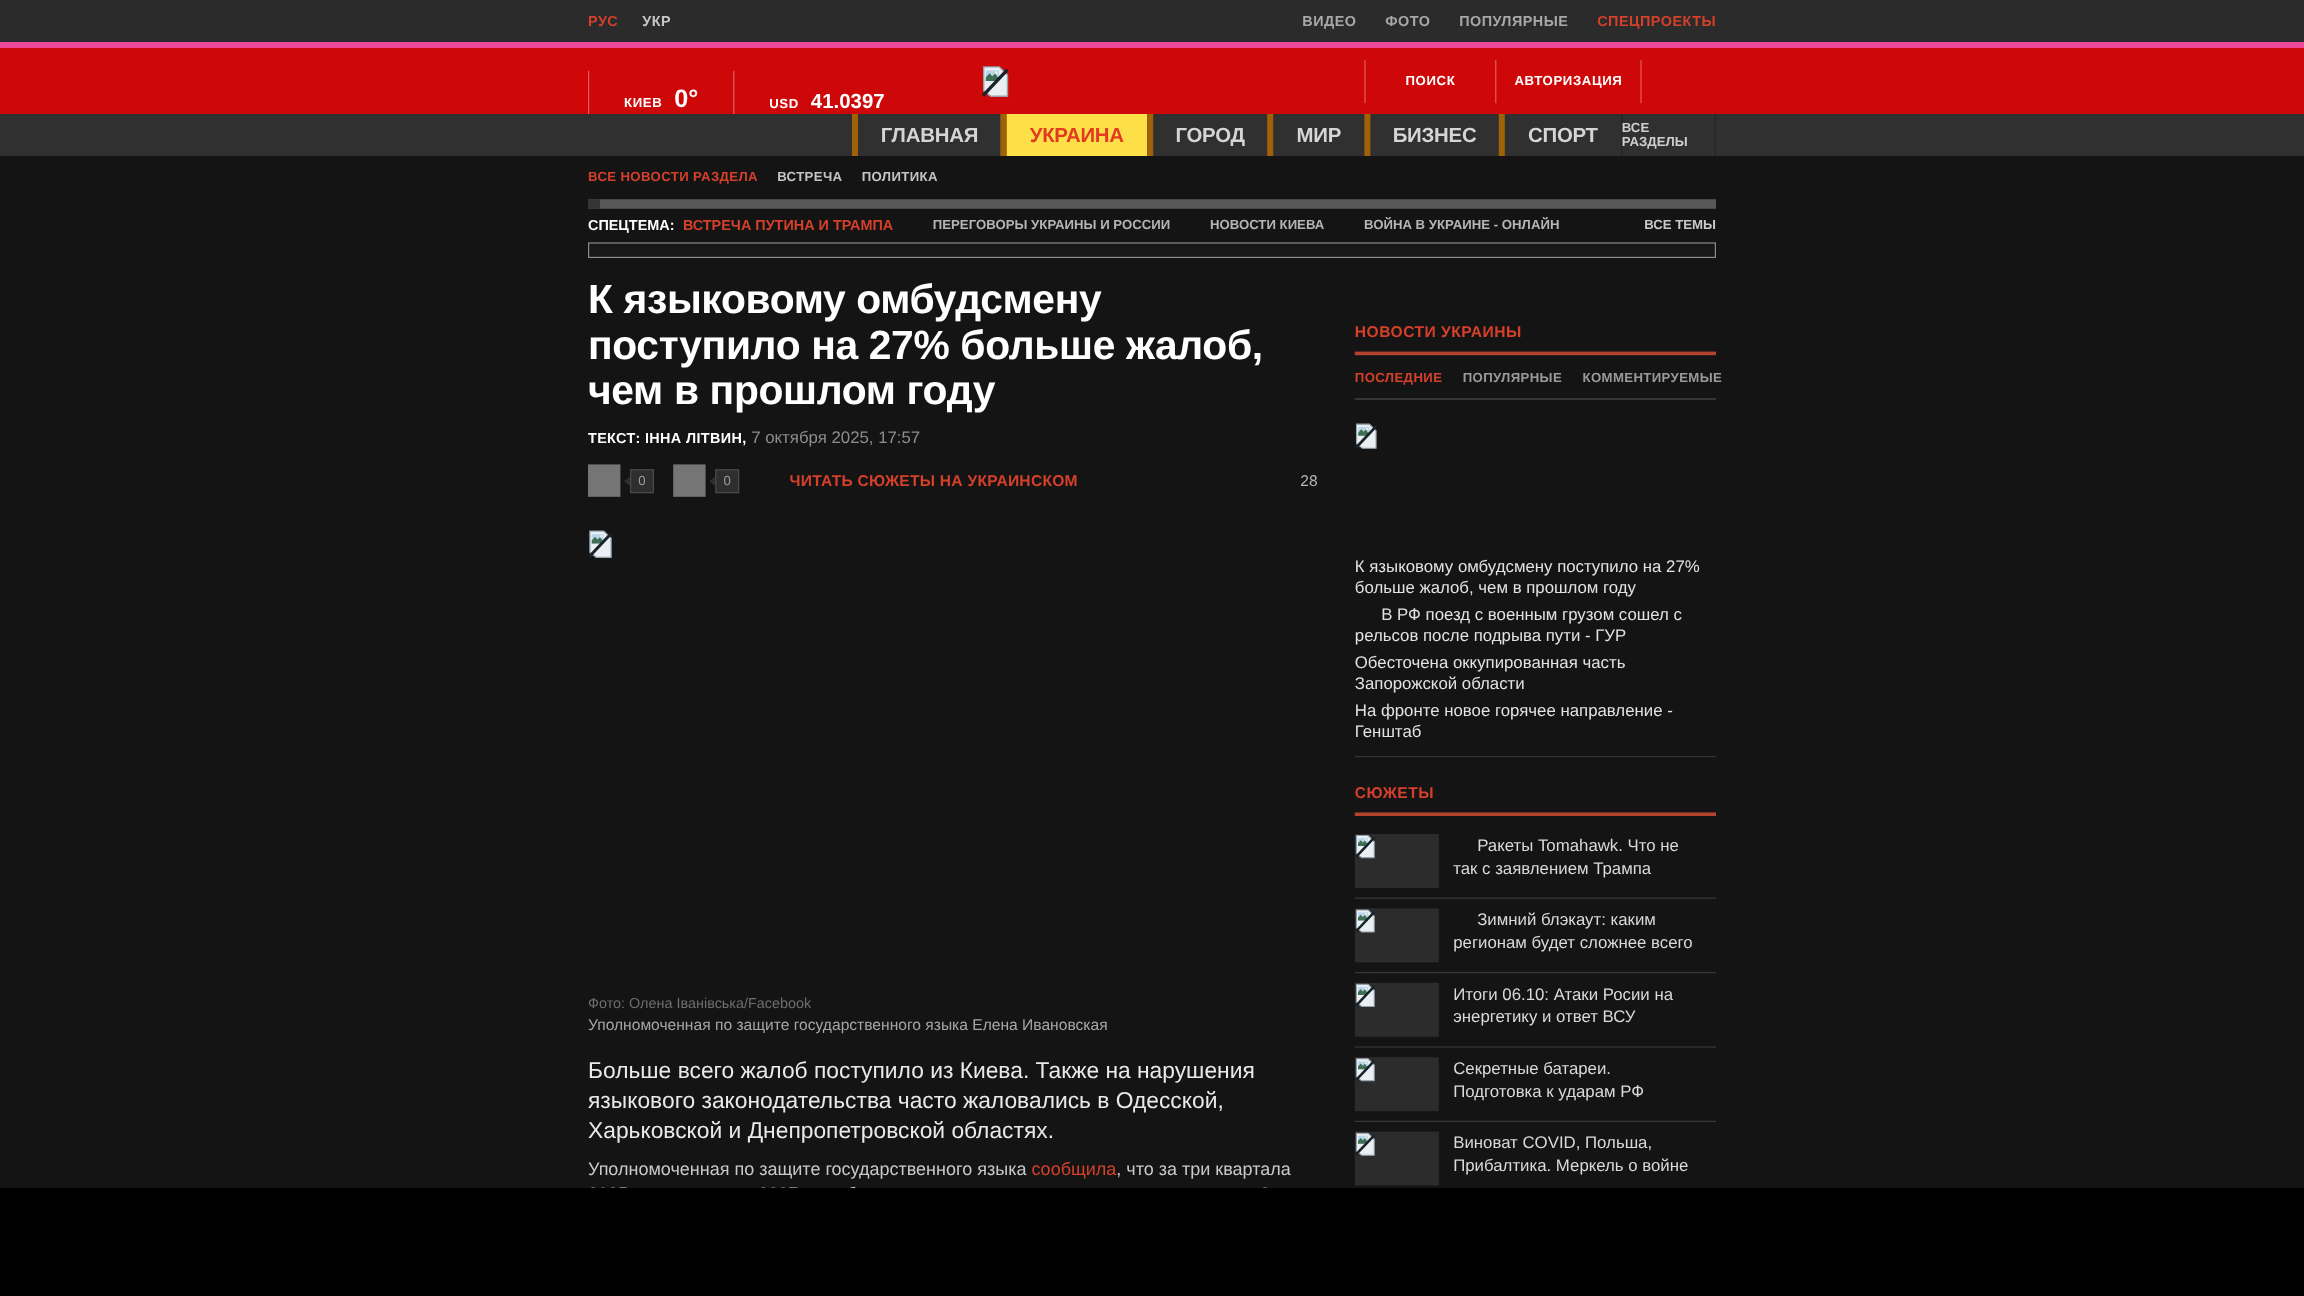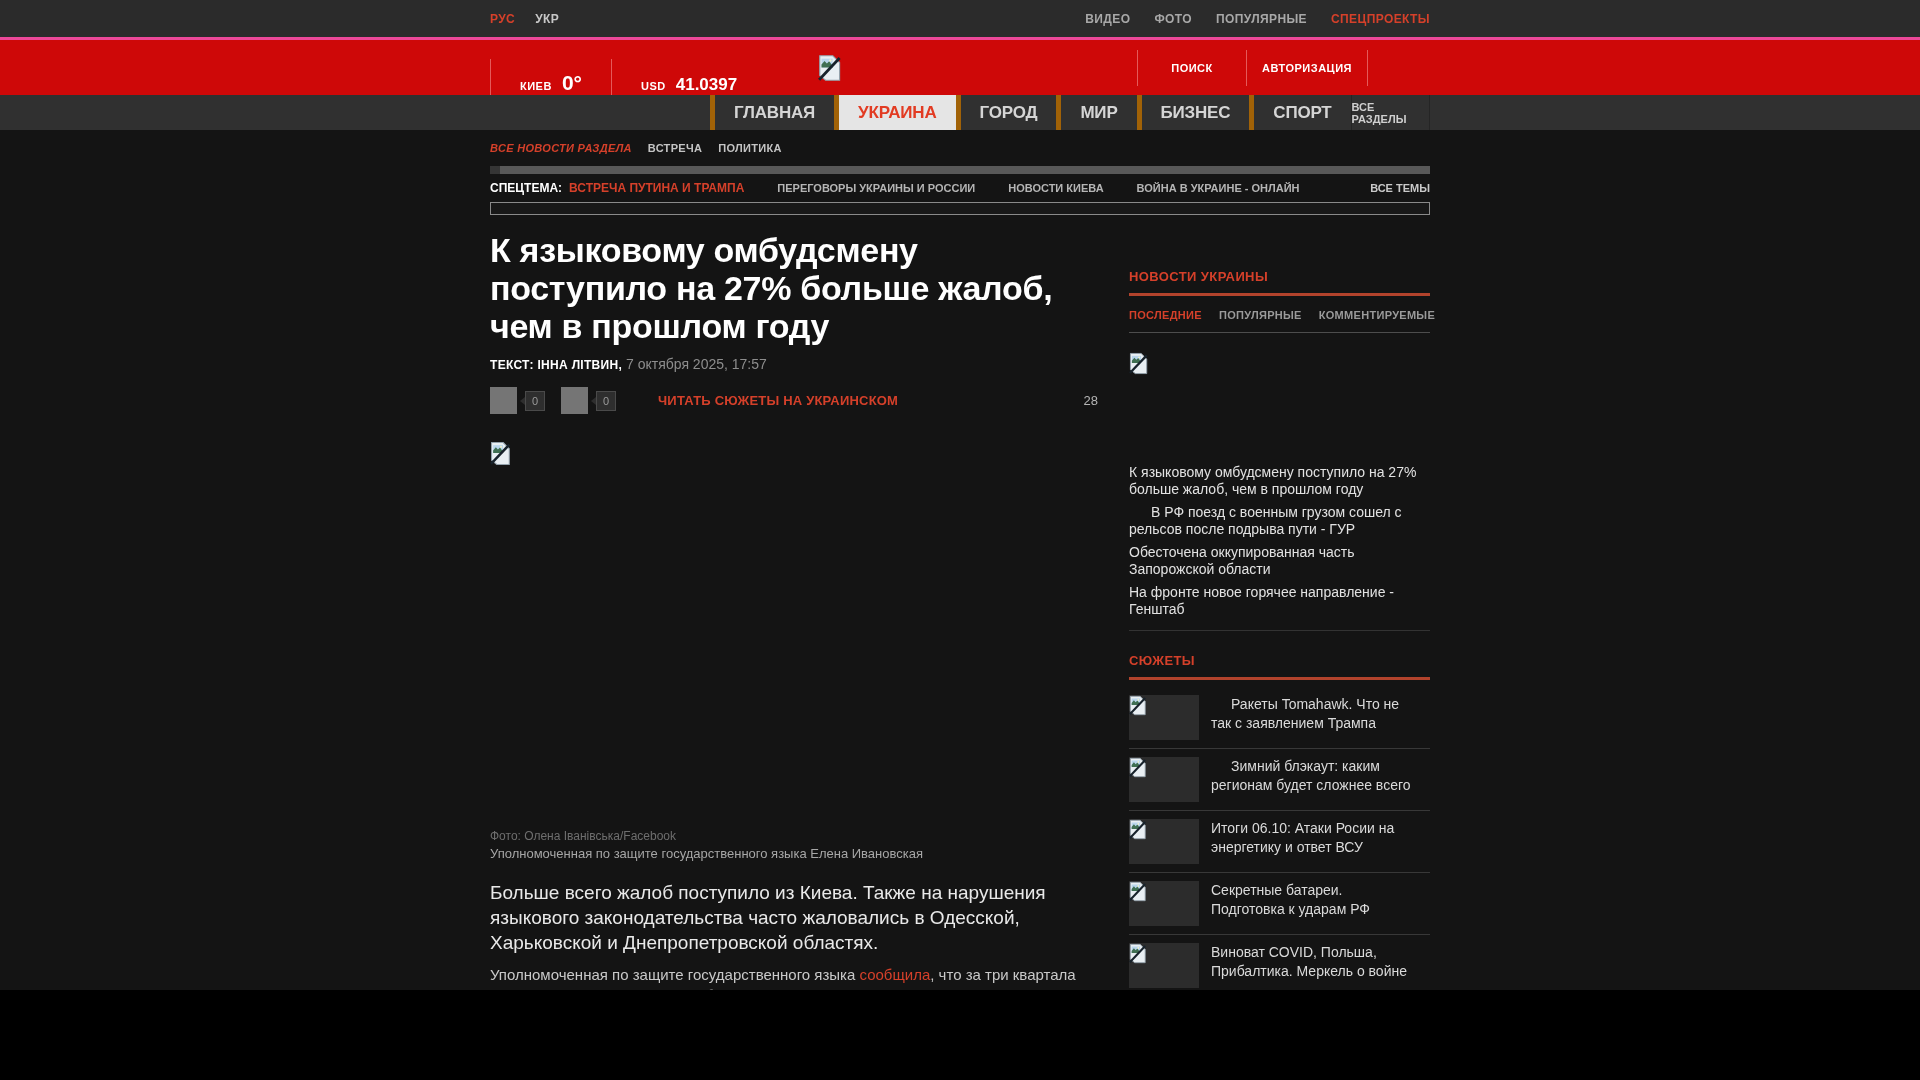--- a/index.html
+++ b/index.html
@@ -10,21 +10,21 @@
   html,body{width:1920px;height:1080px;overflow:hidden;}
   body{
     background:#000;
     font-family:"Liberation Sans","DejaVu Sans",sans-serif;
     color:#ccc;
     -webkit-font-smoothing:antialiased;
   }
   .container{width:940px;margin:0 auto;position:relative;}
 
   
-  .topbar{height:40px;background:#2b2b2b;border-bottom:3px solid #ec4899;}
+  .topbar{height:40px;background:#2b2b2b;border-bottom:5px solid #ec4899;}
   .topbar .container{height:100%;display:flex;align-items:center;}
   .topbar a{text-decoration:none;font-size:12px;font-weight:bold;letter-spacing:.4px;}
   .lang-links{display:flex;gap:20px;}
   .lang-links .active{color:var(--accent);}
   .lang-links a{color:#c7c7c7;}
   .top-right{margin-left:auto;display:flex;gap:24px;}
   .top-right a{color:#a8a8a8;}
   .top-right a.special{color:var(--accent);}
 
   
@@ -46,30 +46,30 @@
   .hdr-right .hdiv{height:36px;}
   .hdr-tail{width:62px;height:100%;}
 
   
   .mainnav{height:35px;background:#303030;}
   .mainnav .container{height:100%;display:flex;align-items:stretch;}
   .nav-menu{display:flex;margin-left:220px;}
   .nav-item{display:flex;align-items:center;padding:0 19px;font-size:17px;font-weight:bold;
     color:#d5d5d5;text-decoration:none;border-left:5px solid #a16207;letter-spacing:-.2px;}
   .nav-item:last-of-type{border-right:1px solid #252525;}
-  .nav-item.active{background:#e5e5e5;color:#e23b22;}
+  .nav-item.active{background:#fde047;color:#e23b22;}
   .nav-all{display:flex;align-items:center;justify-content:center;width:134px;
     font-size:11px;font-weight:bold;color:#cfcfcf;text-decoration:none;border-right:1px solid #252525;}
 
   
   .page{background:#141414;height:860px;overflow:hidden;padding-top:9px;}
 
   .subnav{display:flex;gap:16px;align-items:center;height:18px;}
   .subnav a{font-size:11px;font-weight:bold;color:#c4c4c4;text-decoration:none;letter-spacing:.3px;}
-  .subnav a.active{color:var(--accent);font-style:italic;}
+  .subnav a.active{color:var(--accent);}
 
   .scroll-strip{margin-top:9px;height:8px;background:#585858;position:relative;}
   .scroll-strip .cap{position:absolute;left:0;top:0;width:10px;height:8px;background:#353535;}
 
   .spectema{display:flex;align-items:center;margin-top:6px;height:16px;}
   .spectema .lbl{font-size:12px;font-weight:bold;color:#fff;}
   .spectema .feat{font-size:12px;font-weight:bold;color:var(--accent);text-decoration:none;margin-left:7px;}
   .spectema .topic{font-size:11px;font-weight:bold;color:#b5b5b5;text-decoration:none;margin-left:33px;}
   .spectema .all{margin-left:auto;font-size:11px;font-weight:bold;color:#c9c9c9;text-decoration:none;}
 

